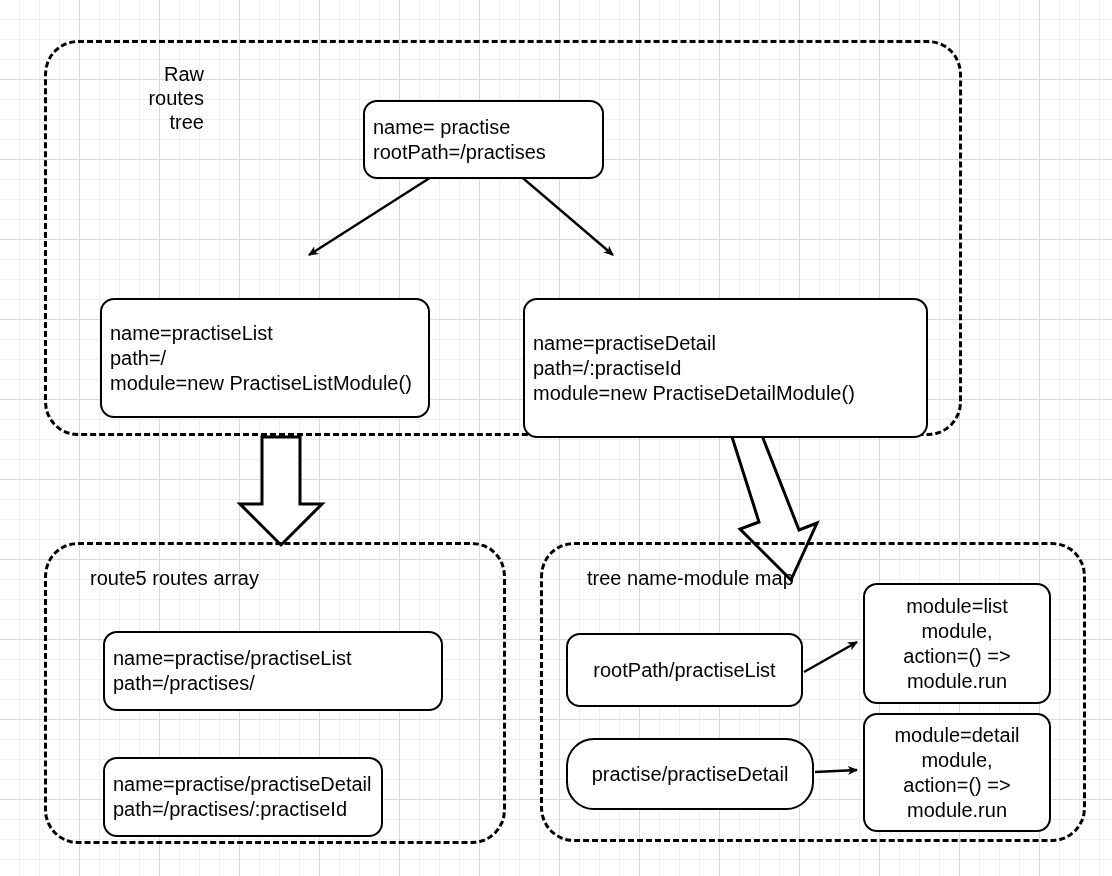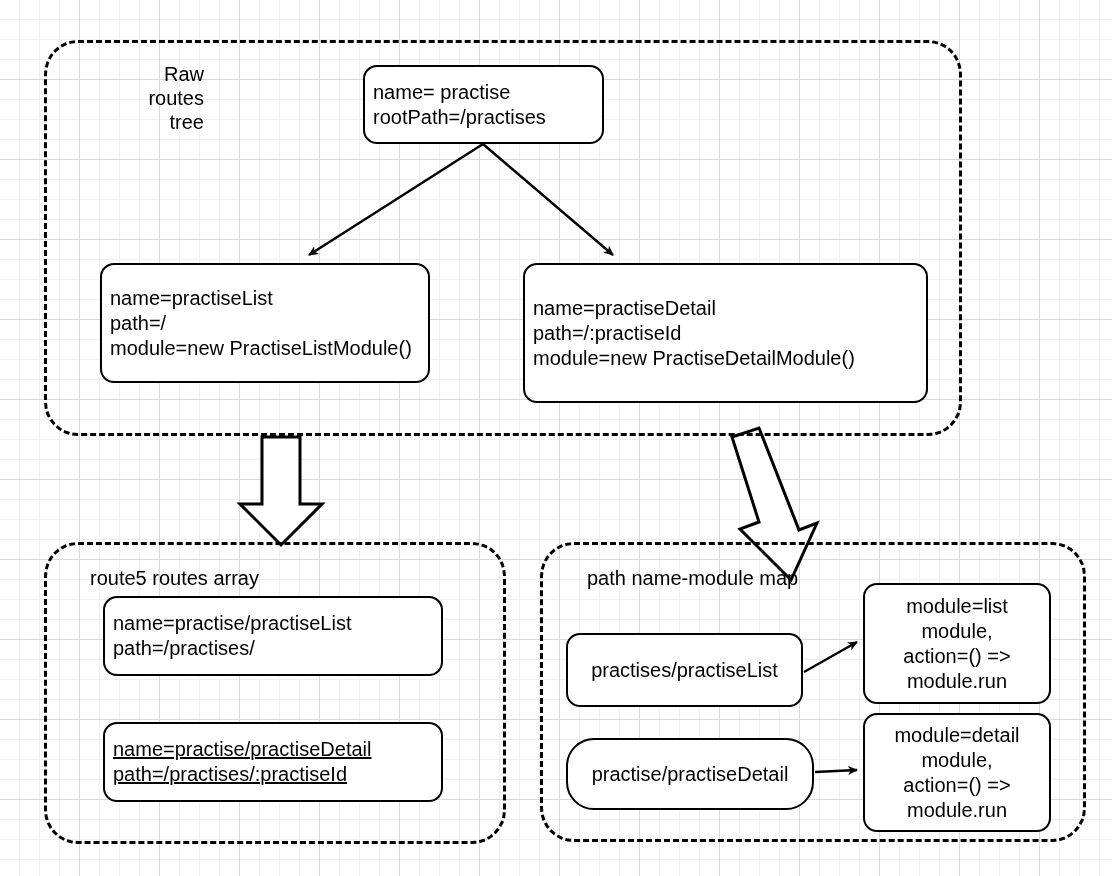--- a/index.html
+++ b/index.html
@@ -74,31 +74,31 @@
     border-radius: 14px;
     background: #ffffff;
     font-size: 20px;
     line-height: 25px;
     white-space: pre-line;
     color: #000000;
     display: flex;
     flex-direction: column;
     justify-content: center;
   }
-  .node.left-text   { align-items: flex-start; padding: 0 6px 0 8px; }
+  .node.left-text   { align-items: flex-start; padding: 0 6px 0 8px; margin-top: 35px; }
   .node.center-text { align-items: center; text-align: center; padding: 0 6px; }
 
   
   #node-root        { left: 363px; top: 65px;  width: 241px; height: 79px; }
   #node-list        { left: 100px; top: 263px; width: 330px; height: 120px; }
   #node-detail      { left: 523px; top: 263px; width: 405px; height: 140px; }
 
   
   #node-arr-list    { left: 103px; top: 596px; width: 340px; height: 80px; }
-  #node-arr-detail  { left: 103px; top: 722px; width: 340px; height: 80px; text-decoration: underline; }
+  #node-arr-detail  { left: 103px; top: 722px; width: 280px; height: 80px; }
 
   
   #node-key-list    { left: 566px; top: 633px; width: 237px; height: 74px; }
   #node-key-detail  { left: 566px; top: 738px; width: 248px; height: 72px; border-radius: 28px; }
   #node-mod-list    { left: 863px; top: 583px; width: 188px; height: 121px; }
   #node-mod-detail  { left: 863px; top: 713px; width: 188px; height: 119px; }
 </style>
 </head>
 <body>
 
@@ -142,23 +142,23 @@
   <div class="group" id="group-array"></div>
   <div class="group-title" id="title-array">route5 routes array</div>
 
   <div class="node left-text" id="node-arr-list">name=practise/practiseList
 path=/practises/</div>
 
   <div class="node left-text" id="node-arr-detail">name=practise/practiseDetail
 path=/practises/:practiseId</div>
 
   <div class="group" id="group-map"></div>
-  <div class="group-title" id="title-map">path name-module map</div>
+  <div class="group-title" id="title-map">tree name-module map</div>
 
-  <div class="node center-text" id="node-key-list">practises/practiseList</div>
+  <div class="node center-text" id="node-key-list">rootPath/practiseList</div>
 
   <div class="node center-text" id="node-mod-list">module=list
 module,
 action=() =&gt;
 module.run</div>
 
   <div class="node center-text" id="node-key-detail">practise/practiseDetail</div>
 
   <div class="node center-text" id="node-mod-detail">module=detail
 module,

